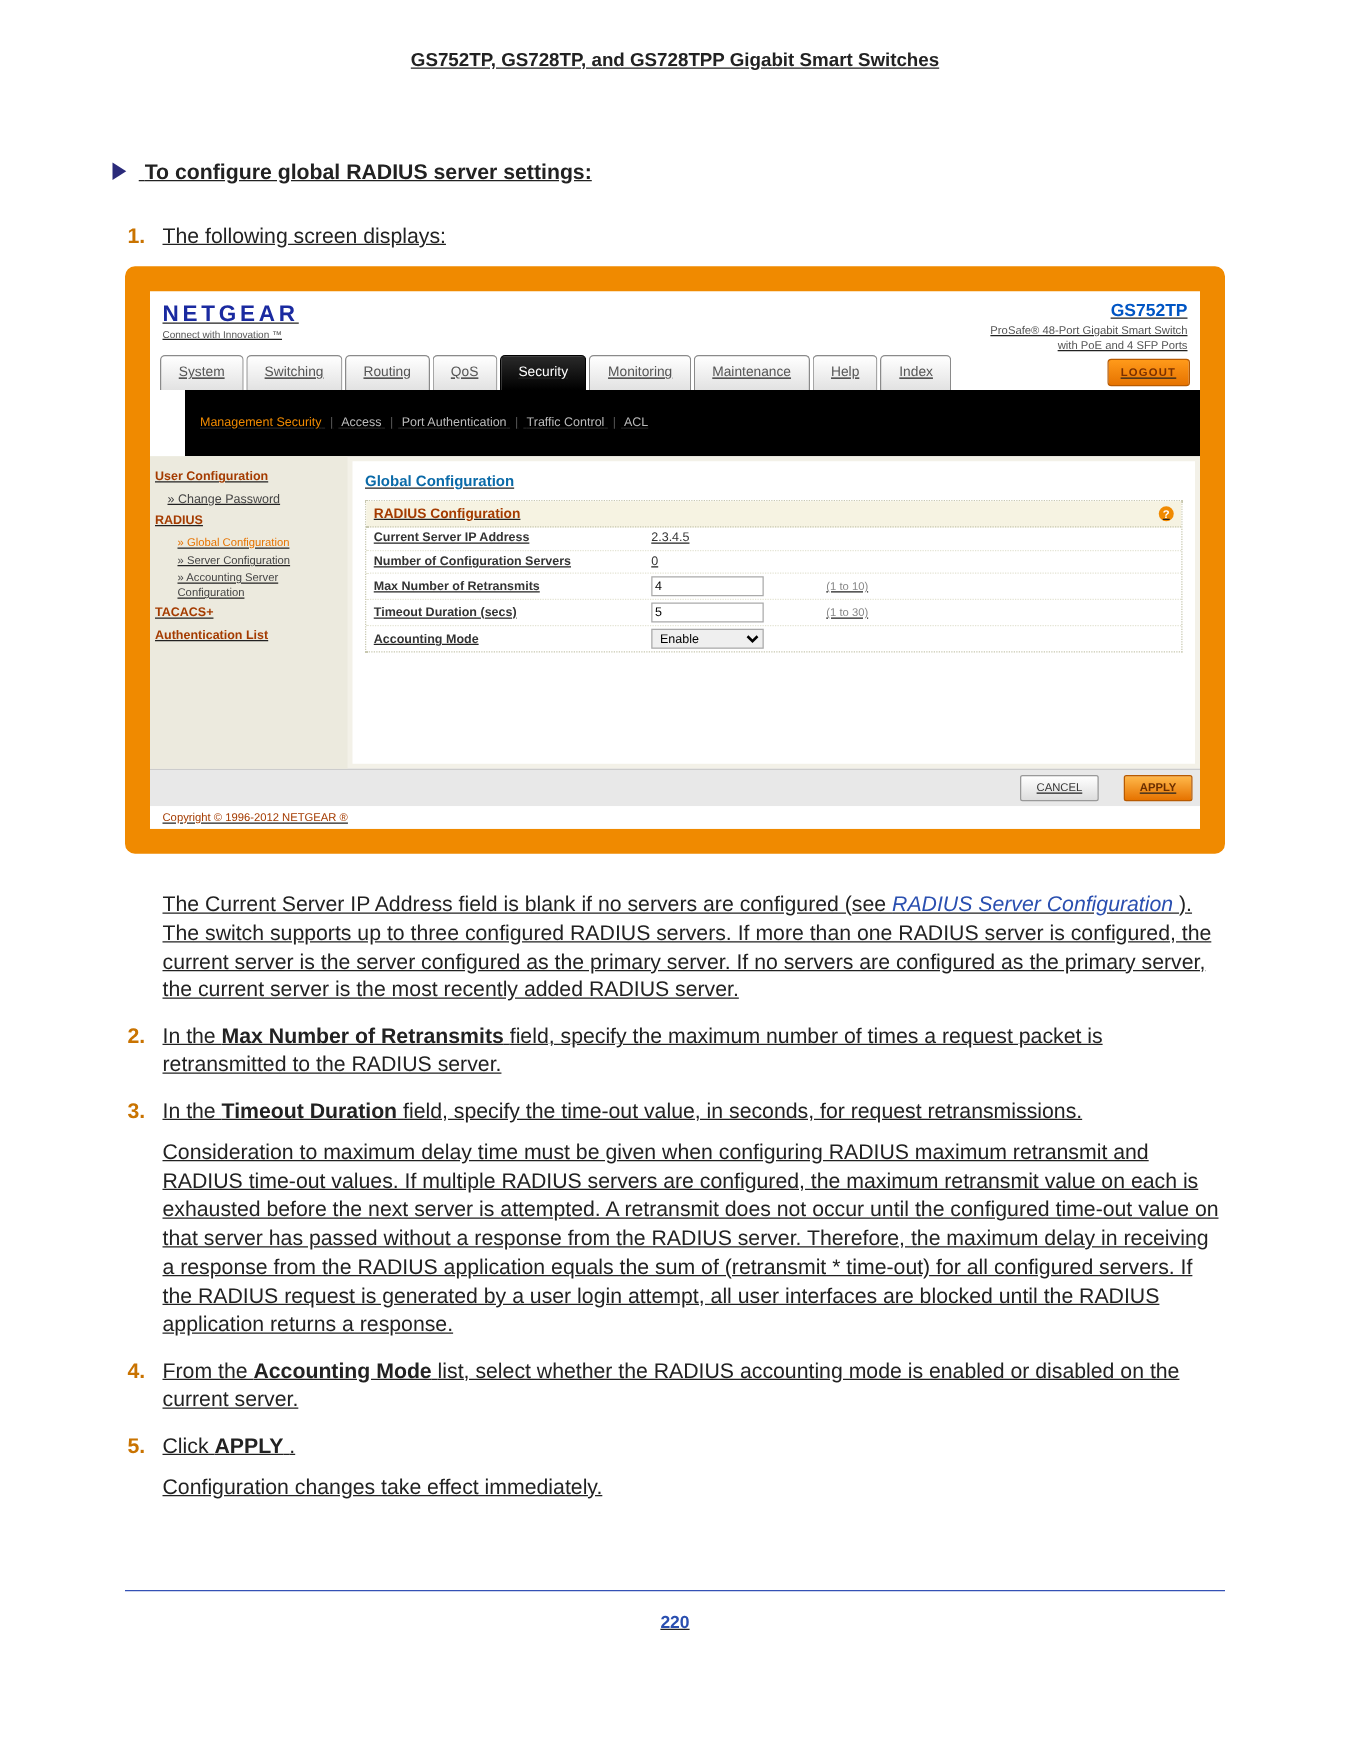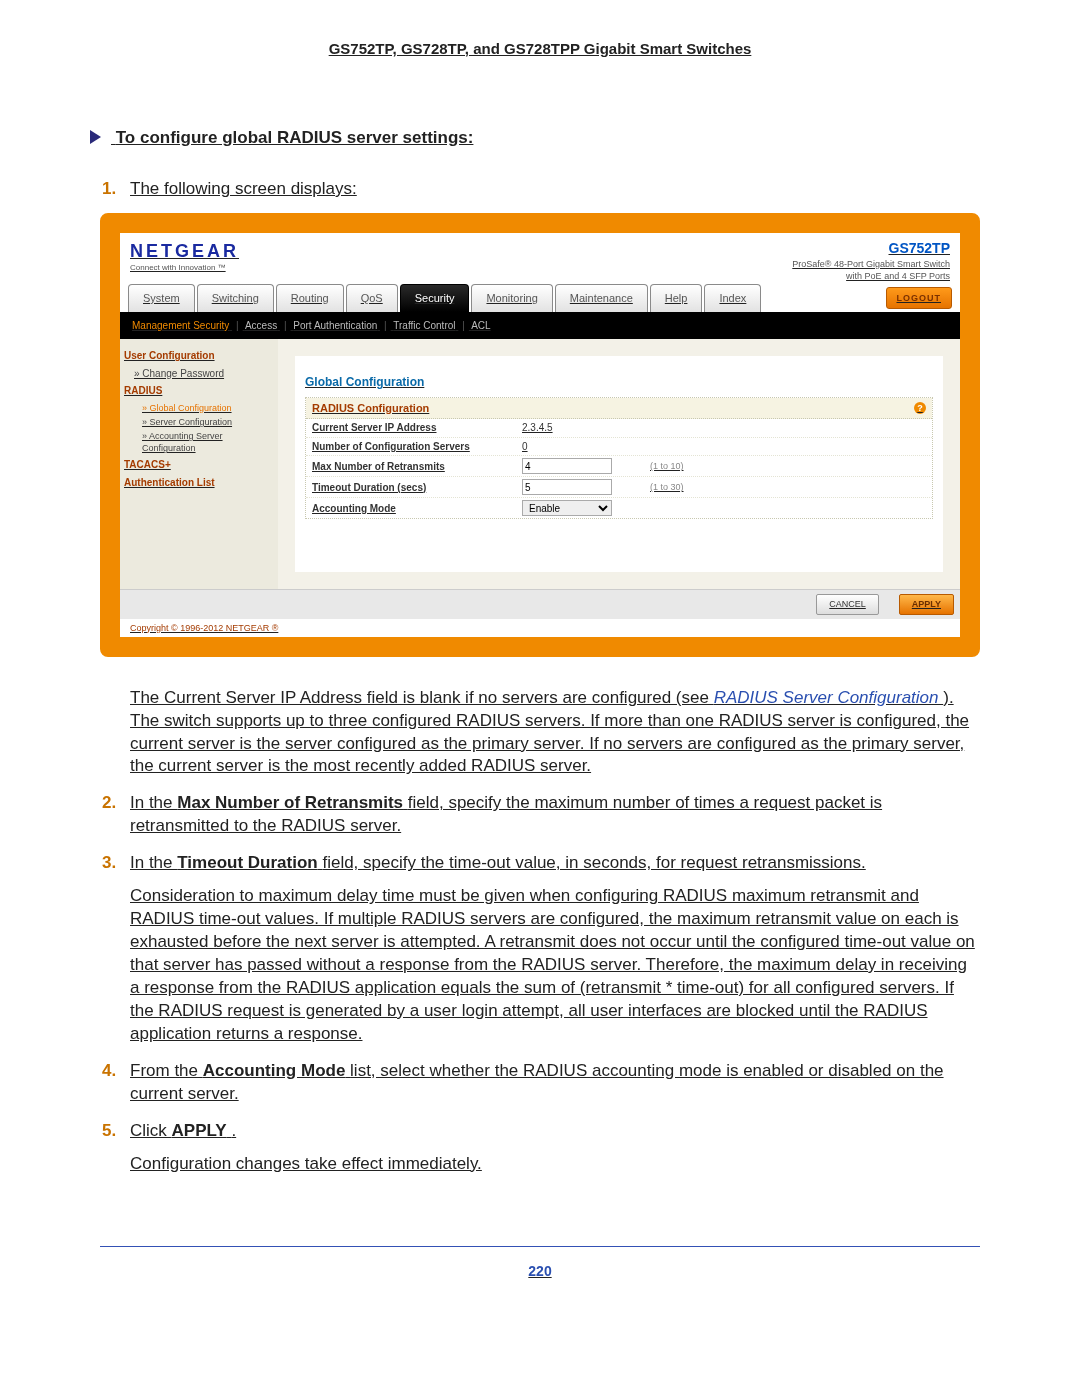--- a/index.html
+++ b/index.html
@@ -123,21 +123,22 @@
     letter-spacing: 1px;
     padding: 4px 10px;
     border: 1px solid #b85a00;
     border-radius: 3px;
     cursor: pointer;
   }
   .subnav {
     background: #000;
     color: #aaa;
     font-size: 10px;
-    padding: 7px 12px;
+    padding: 20px 12px;
+    margin-left: 28px;
   }
   .subnav span { color: #bbb; }
   .subnav span.on { color: #f08a00; }
   .subnav .sep { color: #555; margin: 0 4px; }
 
   .shot-body {
     display: flex;
     background: #f3f1e8;
     min-height: 250px;
   }
@@ -145,21 +146,21 @@
     width: 150px;
     background: #eceade;
     padding: 6px 4px;
     font-size: 10px;
   }
   .side-sec { color: #a43b00; font-weight: bold; margin: 4px 0; cursor: pointer; }
   .side-item { color: #444; margin: 2px 0 2px 10px; cursor: pointer; }
   .side-sub  { color: #a43b00; margin: 2px 0 2px 18px; cursor: pointer; font-size: 9px; }
   .side-item.act, .side-sub.act { color: #e67300; }
 
-  .panel { flex: 1; padding: 18px 10px; background: #fff; margin: 17px; }
+  .panel { flex: 1; padding: 8px 10px; background: #fff; margin: 4px; }
   .panel-title { color: #0a6aa8; font-weight: bold; font-size: 12px; margin-bottom: 6px; }
   .pbox { border: 1px dotted #c8c8b0; }
   .pbox-head {
     background: #f6f3e2;
     color: #a43b00;
     font-weight: bold;
     padding: 3px 6px;
     display: flex;
     justify-content: space-between;
     align-items: center;
@@ -170,20 +171,21 @@
     background: #f08a00; color: #fff;
     font-size: 9px; line-height: 12px; text-align: center;
     font-weight: bold;
   }
   .frow {
     display: flex;
     align-items: center;
     padding: 2px 6px;
     font-size: 10px;
     border-bottom: 1px dotted #e4e4d4;
+    gap: 12px;
   }
   .frow:last-child { border-bottom: none; }
   .flabel { width: 210px; font-weight: bold; }
   .fval { width: 120px; }
   .fval input, .fval select {
     font-size: 10px;
     height: 16px;
     border: 1px solid #aaa;
     padding: 0 2px;
     width: 90px;

